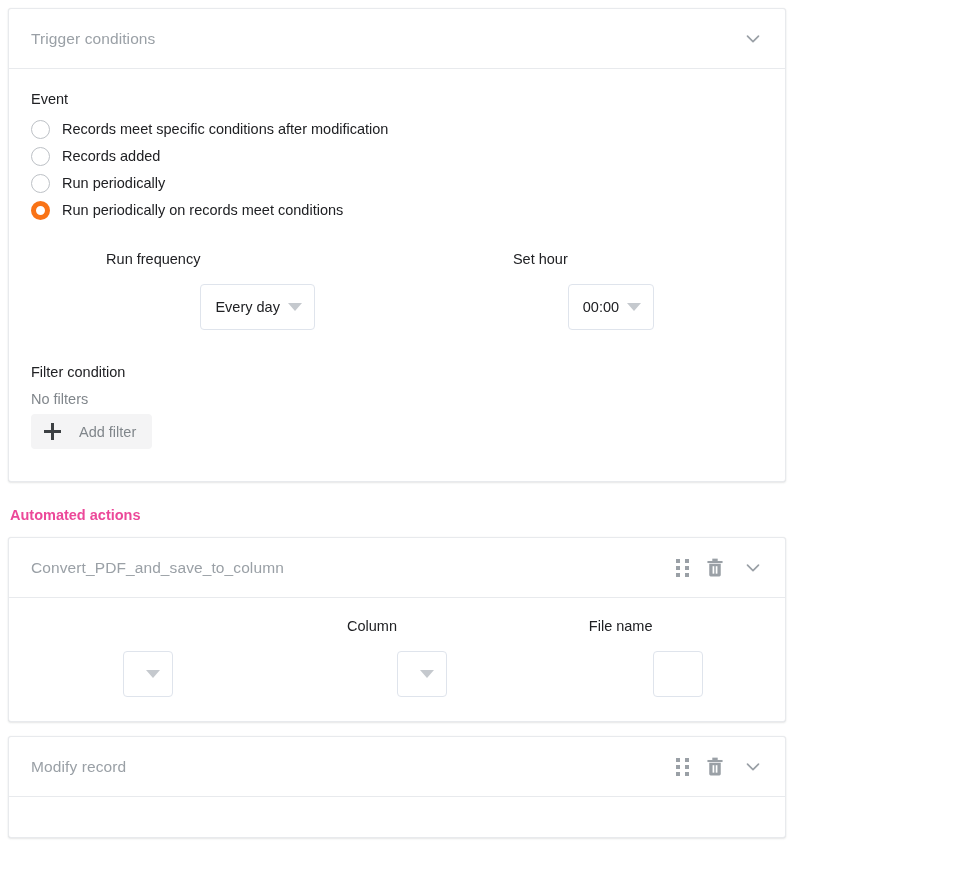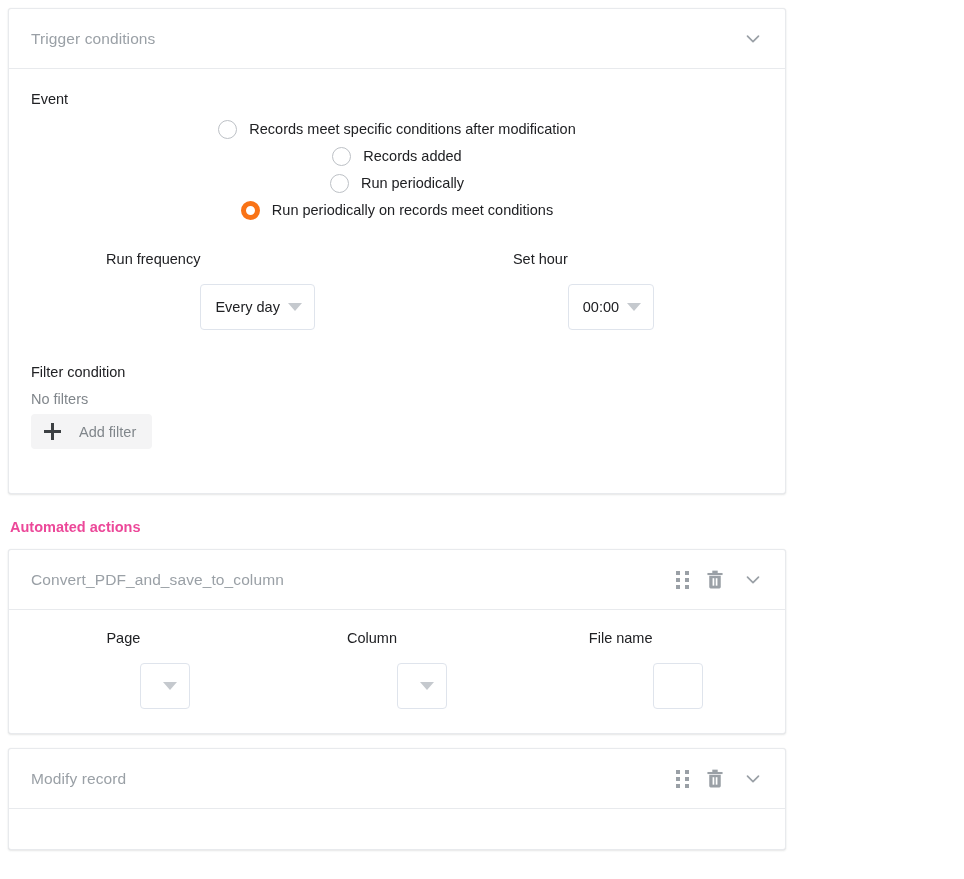--- a/index.html
+++ b/index.html
@@ -81,36 +81,35 @@
     width: 4px;
     height: 4px;
     background: #9aa0a6;
   }
 
   .trash { width: 18px; height: 20px; }
   .trash svg { display: block; }
 
   
   .card-body {
-    padding: 22px 22px 44px 22px;
+    padding: 22px 22px 32px 22px;
   }
 
   .section-label {
     font-size: 14.5px;
     color: #202124;
     margin: 0 0 11px 0;
   }
 
   
   .radio-list {
     margin: 0 0 8px 0;
     display: flex;
     flex-direction: column;
     gap: 5px;
-    align-items: center;
   }
   .radio-row {
     display: flex;
     align-items: center;
     gap: 12px;
     cursor: pointer;
     height: 22px;
   }
   .radio-mark {
     width: 19px;
@@ -322,21 +321,20 @@
           <svg viewBox="0 0 24 24" width="24" height="24" aria-hidden="true">
             <path d="M6.5 9.2 L12 14.6 L17.5 9.2" fill="none" stroke="#9aa0a6" stroke-width="1.7" stroke-linecap="round" stroke-linejoin="round"></path>
           </svg>
         </span>
       </span>
     </div>
 
     <div class="action-body">
       <div class="field-row" style="margin-top:0">
         <div class="field" style="width:282px">
-          <span class="field-label">Page</span>
           <div class="control">
             <span></span>
             <span class="caret"></span>
           </div>
         </div>
         <div class="field" style="width:282px">
           <span class="field-label">Column</span>
           <div class="control">
             <span></span>
             <span class="caret"></span>

